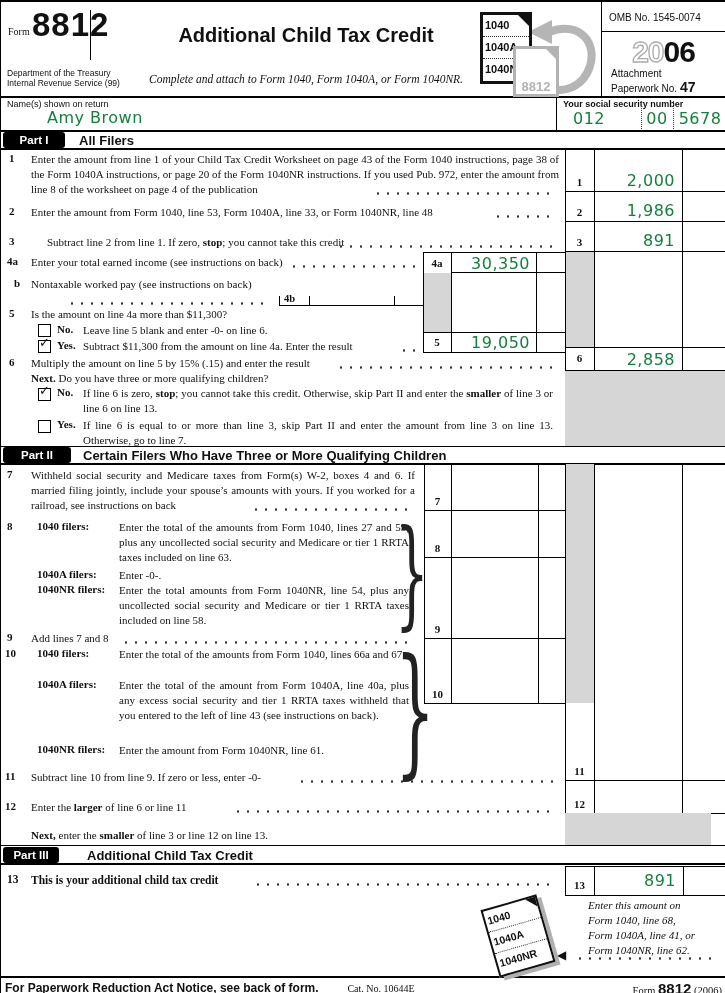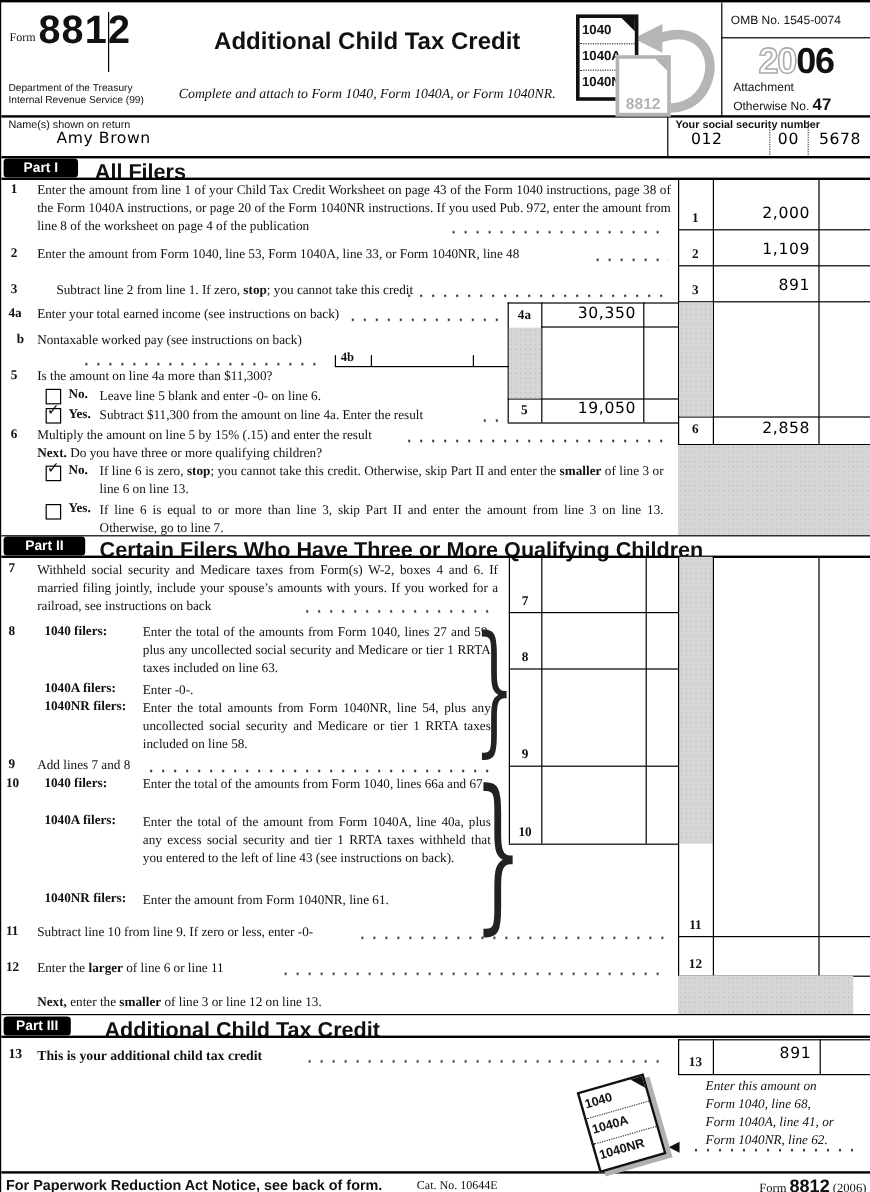--- a/index.html
+++ b/index.html
@@ -8,29 +8,29 @@
         border-top:2px solid #000;border-left:1px solid #000;border-right:1px solid #000;}
   .hl{position:absolute;background:#000;height:1px;}
   .vl{position:absolute;background:#000;width:1px;}
   .gray{position:absolute;background-color:#d6d6d6;
         background-image:radial-gradient(#aeaeae 16%,transparent 17%);background-size:4px 4px;}
   .sans{font-family:"Liberation Sans",sans-serif;}
   .txt{position:absolute;font-size:11px;line-height:15px;text-align:justify;}
   .nojust{text-align:left;}
   .num{position:absolute;font-weight:bold;font-size:11px;}
   .boxnum{position:absolute;font-weight:bold;font-size:11px;text-align:center;}
-  .entry{position:absolute;font-family:"DejaVu Sans",sans-serif;font-size:13px;letter-spacing:.5px;
-         color:#000000;text-align:right;}
+  .entry{position:absolute;font-family:"DejaVu Sans",sans-serif;font-size:16px;letter-spacing:.5px;
+         color:#15803d;text-align:right;}
   .dots{position:absolute;height:3px;background-image:radial-gradient(circle,#333 1px,transparent 1.3px);
         background-size:10px 3px;background-repeat:repeat-x;}
   .cb{position:absolute;width:11px;height:11px;border:1px solid #000;background:#fff;}
   .cb .mark{position:absolute;top:-6px;left:0;font-size:13px;font-family:"DejaVu Sans",sans-serif;}
   .tab{position:absolute;background:#000;color:#fff;font-family:"Liberation Sans",sans-serif;
        font-weight:bold;font-size:11.5px;text-align:center;border-radius:3px;height:16px;line-height:16px;}
-  .bartitle{position:absolute;font-family:"Liberation Sans",sans-serif;font-weight:bold;font-size:18px;}
+  .bartitle{position:absolute;font-family:"Liberation Sans",sans-serif;font-weight:bold;font-size:13px;}
   .brace{position:absolute;font-family:"DejaVu Serif",serif;transform:scaleX(.45);
          transform-origin:left center;color:#222;font-weight:normal;}
   .doc{position:absolute;background:#fff;}
   .docrow{font-family:"Liberation Sans",sans-serif;font-weight:bold;text-align:left;padding-left:2px;}
   .fold{position:absolute;width:0;height:0;}
   .note{position:absolute;font-style:italic;font-size:11px;line-height:15px;}
   .field{position:absolute;}
 </style>
 </head>
 <body>
@@ -64,21 +64,21 @@
   </div>
 
   <div class="vl" style="left:600px;top:0;height:95px;"></div>
   <span class="sans" style="position:absolute;left:608px;top:10px;font-size:10px;">OMB No. 1545-0074</span>
   <div class="hl" style="left:600px;top:29px;width:125px;"></div>
   <div class="sans" style="position:absolute;left:600px;top:33px;width:125px;text-align:center;font-size:30px;font-weight:bold;letter-spacing:-1px;">
     <span style="color:#fff;-webkit-text-stroke:1.3px #ababab;">20</span><span>06</span>
   </div>
   <span class="sans" style="position:absolute;left:610px;top:66px;font-size:10px;">Attachment</span>
   <div class="sans" style="position:absolute;left:610px;top:77px;font-size:10px;">
-    <span>Otherwise No.</span>
+    <span>Paperwork No.</span>
     <span style="font-weight:bold;font-size:14px;">47</span>
   </div>
   <div class="hl" style="left:0;top:94px;width:725px;height:2px;"></div>
 
   <span class="sans" style="position:absolute;left:6px;top:97px;font-size:9px;">Name(s) shown on return</span>
   <span class="entry" style="left:46px;top:106px;width:200px;text-align:left;">Amy Brown</span>
   <div class="vl" style="left:555px;top:94px;height:34px;"></div>
   <span class="sans" style="position:absolute;left:562px;top:97px;font-size:9px;font-weight:bold;">Your social security number</span>
   <span class="entry" style="left:566px;top:107px;width:44px;text-align:center;">012</span>
   <div style="position:absolute;left:640px;top:99px;height:28px;border-left:1px dotted #444;"></div>
@@ -99,21 +99,21 @@
   <div class="hl" style="left:564px;top:249px;width:161px;"></div>
   <div class="hl" style="left:564px;top:345px;width:161px;"></div>
   <div class="hl" style="left:564px;top:368px;width:161px;"></div>
   <div class="gray" style="left:565px;top:250px;width:28px;height:95px;"></div>
   <div class="gray" style="left:564px;top:369px;width:161px;height:75px;"></div>
   <span class="boxnum" style="left:564px;top:174px;width:29px;">1</span>
   <span class="boxnum" style="left:564px;top:204px;width:29px;">2</span>
   <span class="boxnum" style="left:564px;top:234px;width:29px;">3</span>
   <span class="boxnum" style="left:564px;top:350px;width:29px;">6</span>
   <span class="entry" style="left:593px;top:169px;width:81px;">2,000</span>
-  <span class="entry" style="left:593px;top:199px;width:81px;">1,109</span>
+  <span class="entry" style="left:593px;top:199px;width:81px;">1,986</span>
   <span class="entry" style="left:593px;top:229px;width:81px;">891</span>
   <span class="entry" style="left:593px;top:348px;width:81px;">2,858</span>
 
   <div class="vl" style="left:422px;top:250px;height:100px;"></div>
   <div class="vl" style="left:450px;top:250px;height:100px;"></div>
   <div class="vl" style="left:535px;top:250px;height:100px;"></div>
   <div class="hl" style="left:422px;top:250px;width:142px;"></div>
   <div class="hl" style="left:450px;top:270px;width:114px;"></div>
   <div class="hl" style="left:422px;top:330px;width:142px;"></div>
   <div class="hl" style="left:422px;top:350px;width:142px;"></div>

